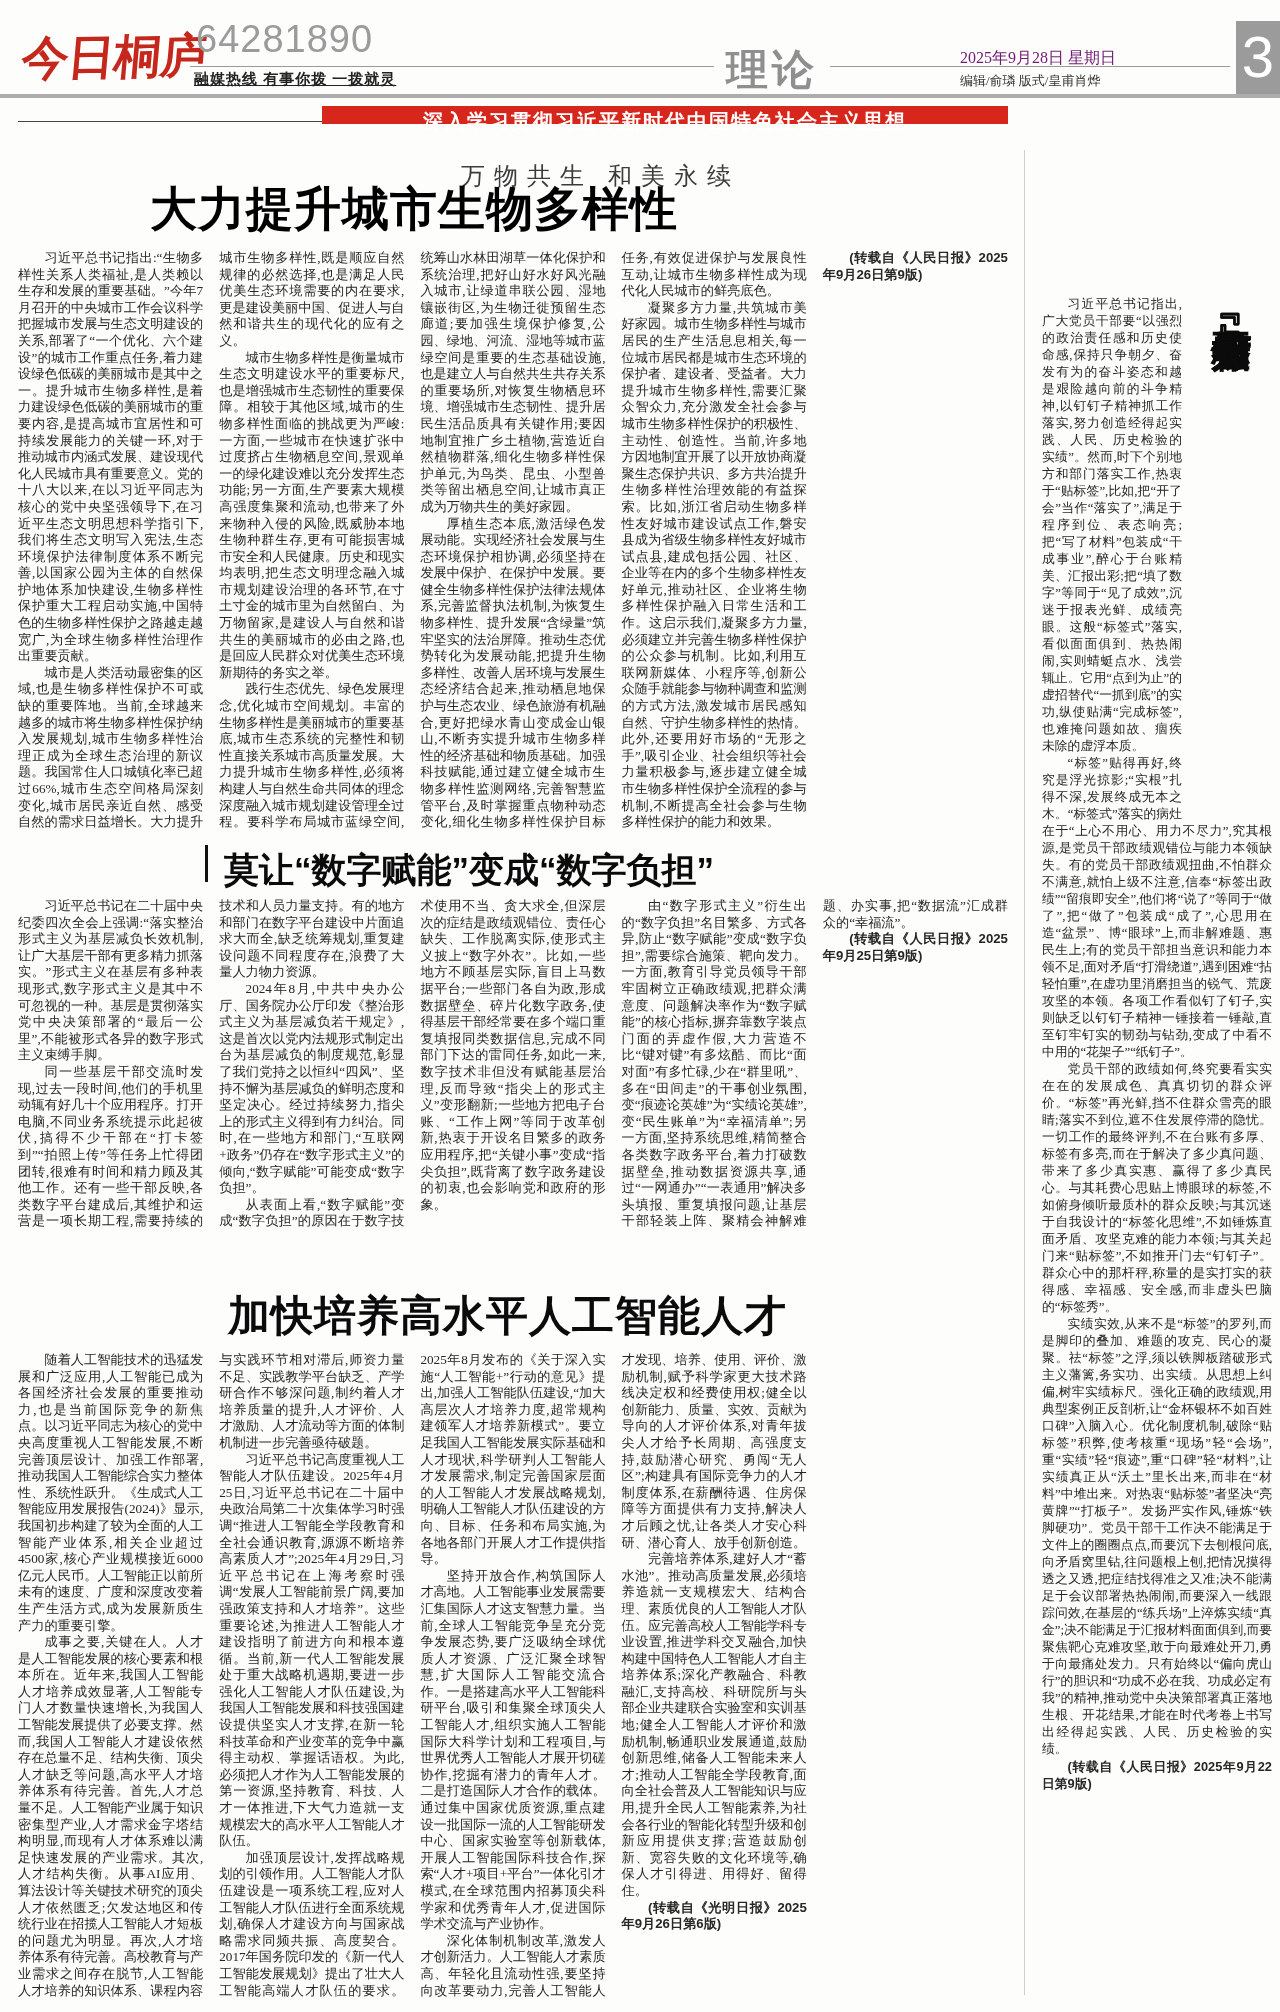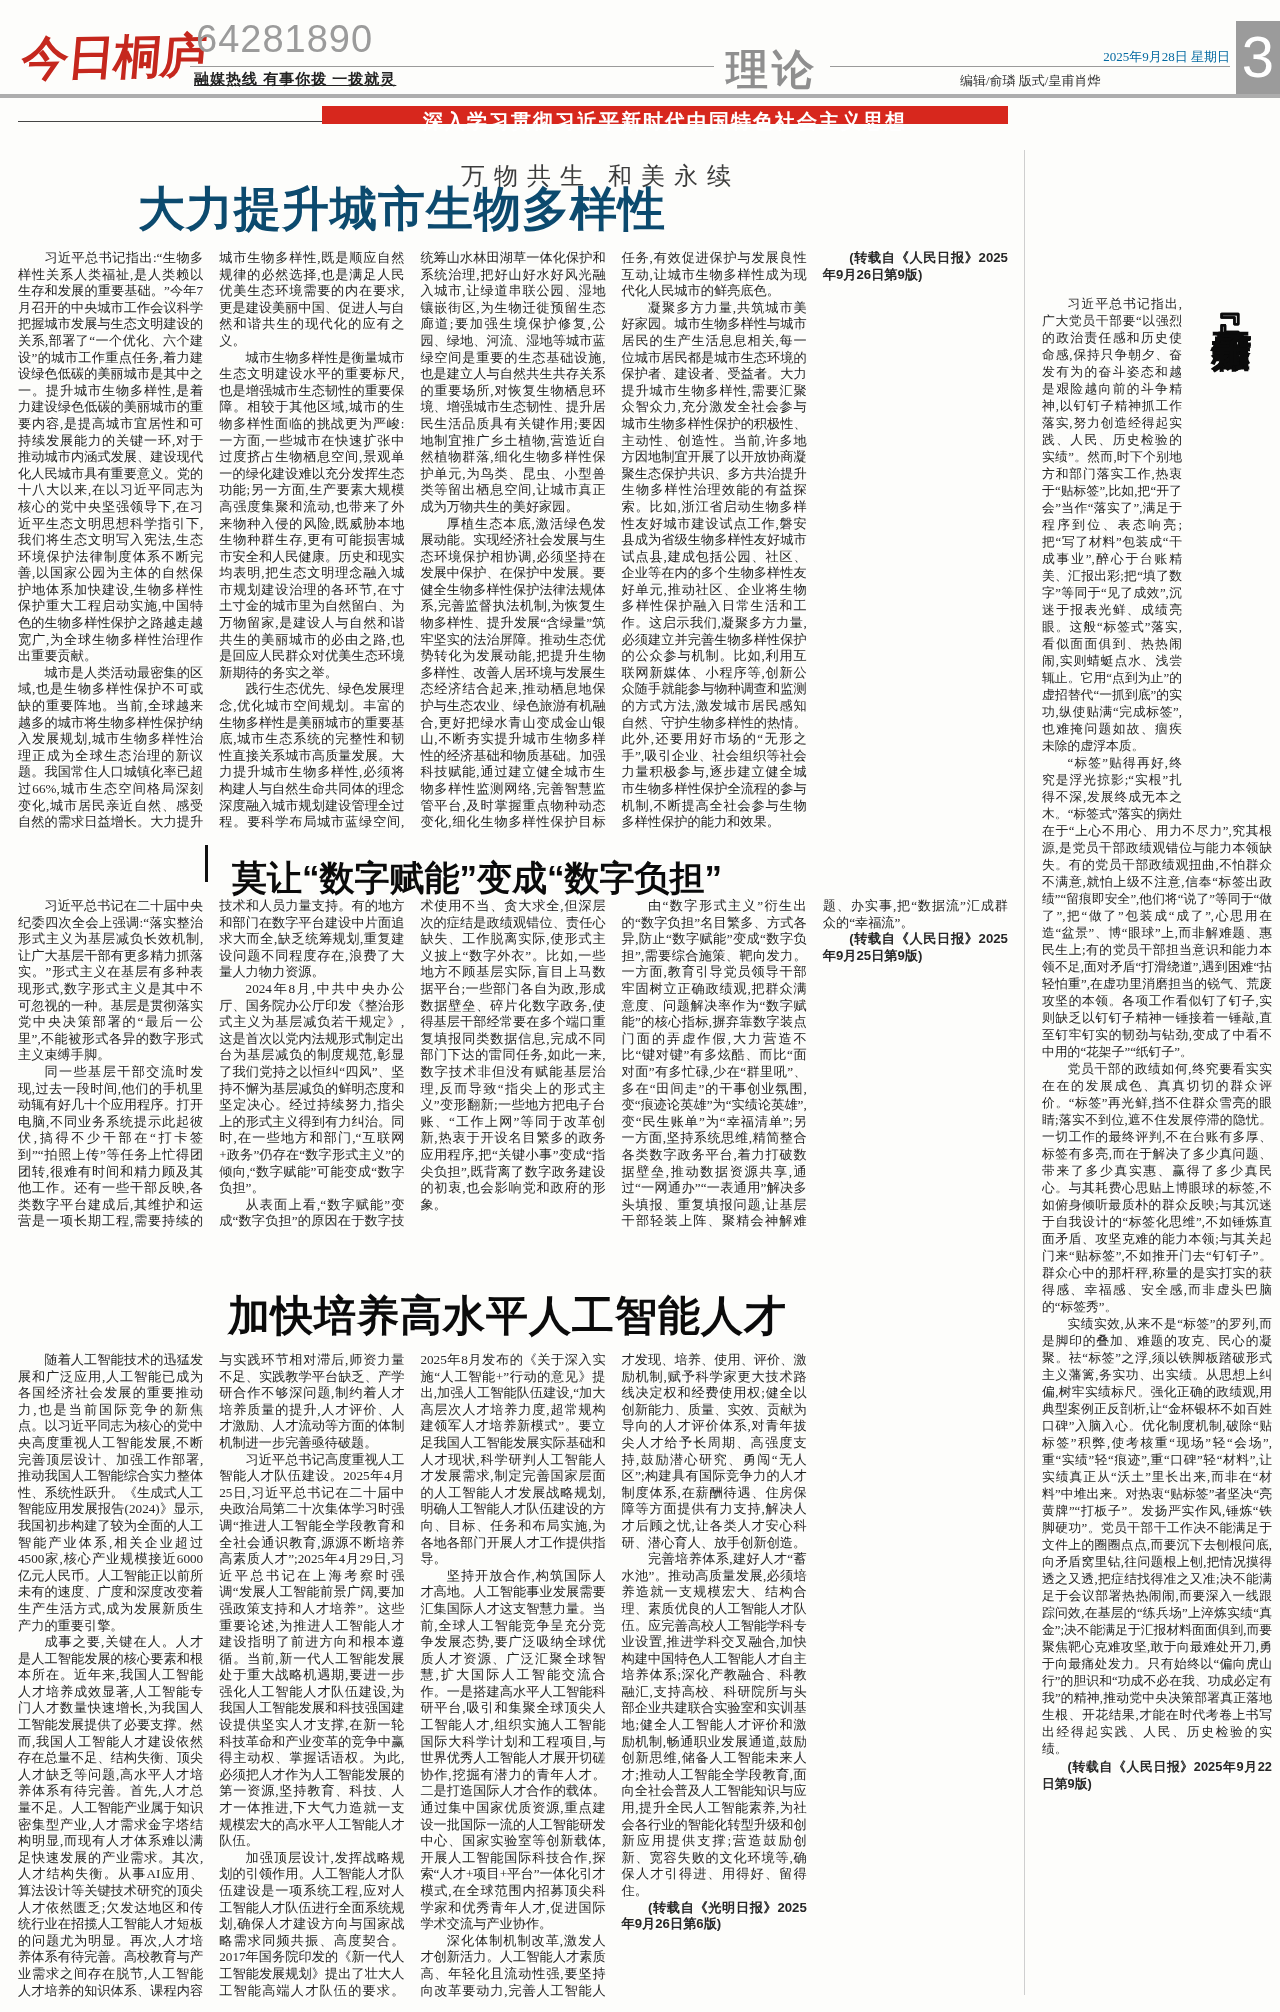--- a/index.html
+++ b/index.html
@@ -9,35 +9,35 @@
   
   .logo{position:absolute;left:22px;top:26px;font-size:47px;font-weight:900;color:#c5271d;
         letter-spacing:-1px;transform:skewX(-6deg) rotate(-1deg);font-family:"Liberation Serif",serif;}
   .hotline{position:absolute;left:196px;top:18px;font-size:38px;color:#9b9b9b;letter-spacing:1px;
         font-family:"Liberation Sans",sans-serif;}
   .mast-line{position:absolute;left:190px;top:66px;width:1040px;height:1px;background:#9a9a9a;}
   .tagline{position:absolute;left:194px;top:70px;font-size:15px;font-weight:700;color:#222;
         font-family:"Liberation Sans",sans-serif;letter-spacing:1px;text-decoration:underline;}
   .section-name{position:absolute;left:714px;top:42px;font-size:42px;font-weight:900;color:#8f8f8f;
         letter-spacing:4px;background:#fdfdfb;padding:0 12px;font-family:"Liberation Sans",sans-serif;}
-  .issue-date{position:absolute;left:960px;width:270px;top:48px;font-size:13px;color:#0369a1;text-align:right;}
+  .issue-date{position:absolute;left:960px;width:270px;top:48px;font-size:16px;color:#701a75;}
   .issue-staff{position:absolute;left:960px;width:270px;top:72px;font-size:13px;color:#333;}
   .pagenum-box{position:absolute;left:1236px;top:21px;width:44px;height:74px;background:#9b9b9b;}
   .pagenum-box span{display:block;text-align:center;line-height:72px;font-size:58px;color:#fff;
         font-family:"Liberation Sans",sans-serif;font-weight:400;}
   .thick-rule{position:absolute;left:0;top:94px;width:1280px;height:4px;background:#adadad;}
   
   .banner{position:absolute;left:322px;top:106px;width:686px;height:18px;background:#d7271d;color:#fff;
         font-family:"Liberation Sans",sans-serif;font-weight:700;font-size:20px;text-align:center;
         line-height:31px;letter-spacing:2px;}
   .banner-line{position:absolute;left:18px;top:121px;width:304px;height:1px;background:#444;}
   
   .kicker{position:absolute;left:150px;top:160px;width:590px;text-align:right;font-size:24px;
         color:#3c3c3c;letter-spacing:9px;}
-  .headline-1{position:absolute;left:138px;top:178px;font-size:47px;font-weight:900;color:#0c4a6e;
+  .headline-1{position:absolute;left:150px;top:178px;font-size:47px;font-weight:900;color:#000000;
         font-family:"Liberation Sans",sans-serif;letter-spacing:1px;}
   .headline-2{position:absolute;left:216px;top:839px;font-size:35px;font-weight:800;color:#0b0b0b;
         font-family:"Liberation Sans",sans-serif;}
   .headline-2-bar{position:absolute;left:205px;top:845px;width:3px;height:37px;background:#111;}
   .headline-3{position:absolute;left:228px;top:1288px;font-size:42px;font-weight:900;color:#0b0b0b;
         font-family:"Liberation Sans",sans-serif;letter-spacing:1px;}
   .cols{position:absolute;left:18px;width:990px;column-count:5;column-gap:16px;column-fill:auto;
         text-align:justify;font-size:13.2px;line-height:16.6px;overflow:hidden;}
   #a1-body{top:250px;height:582px;}
   #a2-body{top:898px;height:347px;}
@@ -82,21 +82,21 @@
         <p>城市是人类活动最密集的区域,也是生物多样性保护不可或缺的重要阵地。当前,全球越来越多的城市将生物多样性保护纳入发展规划,城市生物多样性治理正成为全球生态治理的新议题。我国常住人口城镇化率已超过66%,城市生态空间格局深刻变化,城市居民亲近自然、感受自然的需求日益增长。大力提升城市生物多样性,既是顺应自然规律的必然选择,也是满足人民优美生态环境需要的内在要求,更是建设美丽中国、促进人与自然和谐共生的现代化的应有之义。</p>
         <p>城市生物多样性是衡量城市生态文明建设水平的重要标尺,也是增强城市生态韧性的重要保障。相较于其他区域,城市的生物多样性面临的挑战更为严峻:一方面,一些城市在快速扩张中过度挤占生物栖息空间,景观单一的绿化建设难以充分发挥生态功能;另一方面,生产要素大规模高强度集聚和流动,也带来了外来物种入侵的风险,既威胁本地生物种群生存,更有可能损害城市安全和人民健康。历史和现实均表明,把生态文明理念融入城市规划建设治理的各环节,在寸土寸金的城市里为自然留白、为万物留家,是建设人与自然和谐共生的美丽城市的必由之路,也是回应人民群众对优美生态环境新期待的务实之举。</p>
         <p>践行生态优先、绿色发展理念,优化城市空间规划。丰富的生物多样性是美丽城市的重要基底,城市生态系统的完整性和韧性直接关系城市高质量发展。大力提升城市生物多样性,必须将构建人与自然生命共同体的理念深度融入城市规划建设管理全过程。要科学布局城市蓝绿空间,统筹山水林田湖草一体化保护和系统治理,把好山好水好风光融入城市,让绿道串联公园、湿地镶嵌街区,为生物迁徙预留生态廊道;要加强生境保护修复,公园、绿地、河流、湿地等城市蓝绿空间是重要的生态基础设施,也是建立人与自然共生共存关系的重要场所,对恢复生物栖息环境、增强城市生态韧性、提升居民生活品质具有关键作用;要因地制宜推广乡土植物,营造近自然植物群落,细化生物多样性保护单元,为鸟类、昆虫、小型兽类等留出栖息空间,让城市真正成为万物共生的美好家园。</p>
         <p>厚植生态本底,激活绿色发展动能。实现经济社会发展与生态环境保护相协调,必须坚持在发展中保护、在保护中发展。要健全生物多样性保护法律法规体系,完善监督执法机制,为恢复生物多样性、提升发展“含绿量”筑牢坚实的法治屏障。推动生态优势转化为发展动能,把提升生物多样性、改善人居环境与发展生态经济结合起来,推动栖息地保护与生态农业、绿色旅游有机融合,更好把绿水青山变成金山银山,不断夯实提升城市生物多样性的经济基础和物质基础。加强科技赋能,通过建立健全城市生物多样性监测网络,完善智慧监管平台,及时掌握重点物种动态变化,细化生物多样性保护目标任务,有效促进保护与发展良性互动,让城市生物多样性成为现代化人民城市的鲜亮底色。</p>
         <p>凝聚多方力量,共筑城市美好家园。城市生物多样性与城市居民的生产生活息息相关,每一位城市居民都是城市生态环境的保护者、建设者、受益者。大力提升城市生物多样性,需要汇聚众智众力,充分激发全社会参与城市生物多样性保护的积极性、主动性、创造性。当前,许多地方因地制宜开展了以开放协商凝聚生态保护共识、多方共治提升生物多样性治理效能的有益探索。比如,浙江省启动生物多样性友好城市建设试点工作,磐安县成为省级生物多样性友好城市试点县,建成包括公园、社区、企业等在内的多个生物多样性友好单元,推动社区、企业将生物多样性保护融入日常生活和工作。这启示我们,凝聚多方力量,必须建立并完善生物多样性保护的公众参与机制。比如,利用互联网新媒体、小程序等,创新公众随手就能参与物种调查和监测的方式方法,激发城市居民感知自然、守护生物多样性的热情。此外,还要用好市场的“无形之手”,吸引企业、社会组织等社会力量积极参与,逐步建立健全城市生物多样性保护全流程的参与机制,不断提高全社会参与生物多样性保护的能力和效果。</p>
       </div>
     <p class="attrib">(转载自《人民日报》2025年9月26日第9版)</p>
   </section>
 
   <div class="headline-2-bar"></div>
-  <h2 class="headline-2" style="margin:16px;">莫让“数字赋能”变成“数字负担”</h2>
+  <h2 class="headline-2" style="margin:8px;">莫让“数字赋能”变成“数字负担”</h2>
   <section class="cols" id="a2-body">
     <div>
         <p>习近平总书记在二十届中央纪委四次全会上强调:“落实整治形式主义为基层减负长效机制,让广大基层干部有更多精力抓落实。”形式主义在基层有多种表现形式,数字形式主义是其中不可忽视的一种。基层是贯彻落实党中央决策部署的“最后一公里”,不能被形式各异的数字形式主义束缚手脚。</p>
         <p>同一些基层干部交流时发现,过去一段时间,他们的手机里动辄有好几十个应用程序。打开电脑,不同业务系统提示此起彼伏,搞得不少干部在“打卡签到”“拍照上传”等任务上忙得团团转,很难有时间和精力顾及其他工作。还有一些干部反映,各类数字平台建成后,其维护和运营是一项长期工程,需要持续的技术和人员力量支持。有的地方和部门在数字平台建设中片面追求大而全,缺乏统筹规划,重复建设问题不同程度存在,浪费了大量人力物力资源。</p>
         <p>2024年8月,中共中央办公厅、国务院办公厅印发《整治形式主义为基层减负若干规定》,这是首次以党内法规形式制定出台为基层减负的制度规范,彰显了我们党持之以恒纠“四风”、坚持不懈为基层减负的鲜明态度和坚定决心。经过持续努力,指尖上的形式主义得到有力纠治。同时,在一些地方和部门,“互联网+政务”仍存在“数字形式主义”的倾向,“数字赋能”可能变成“数字负担”。</p>
         <p>从表面上看,“数字赋能”变成“数字负担”的原因在于数字技术使用不当、贪大求全,但深层次的症结是政绩观错位、责任心缺失、工作脱离实际,使形式主义披上“数字外衣”。比如,一些地方不顾基层实际,盲目上马数据平台;一些部门各自为政,形成数据壁垒、碎片化数字政务,使得基层干部经常要在多个端口重复填报同类数据信息,完成不同部门下达的雷同任务,如此一来,数字技术非但没有赋能基层治理,反而导致“指尖上的形式主义”变形翻新;一些地方把电子台账、“工作上网”等同于改革创新,热衷于开设名目繁多的政务应用程序,把“关键小事”变成“指尖负担”,既背离了数字政务建设的初衷,也会影响党和政府的形象。</p>
         <p>由“数字形式主义”衍生出的“数字负担”名目繁多、方式各异,防止“数字赋能”变成“数字负担”,需要综合施策、靶向发力。一方面,教育引导党员领导干部牢固树立正确政绩观,把群众满意度、问题解决率作为“数字赋能”的核心指标,摒弃靠数字装点门面的弄虚作假,大力营造不比“键对键”有多炫酷、而比“面对面”有多忙碌,少在“群里吼”、多在“田间走”的干事创业氛围,变“痕迹论英雄”为“实绩论英雄”,变“民生账单”为“幸福清单”;另一方面,坚持系统思维,精简整合各类数字政务平台,着力打破数据壁垒,推动数据资源共享,通过“一网通办”“一表通用”解决多头填报、重复填报问题,让基层干部轻装上阵、聚精会神解难题、办实事,把“数据流”汇成群众的“幸福流”。</p>
       </div>
     <p class="attrib">(转载自《人民日报》2025年9月25日第9版)</p>
   </section>

